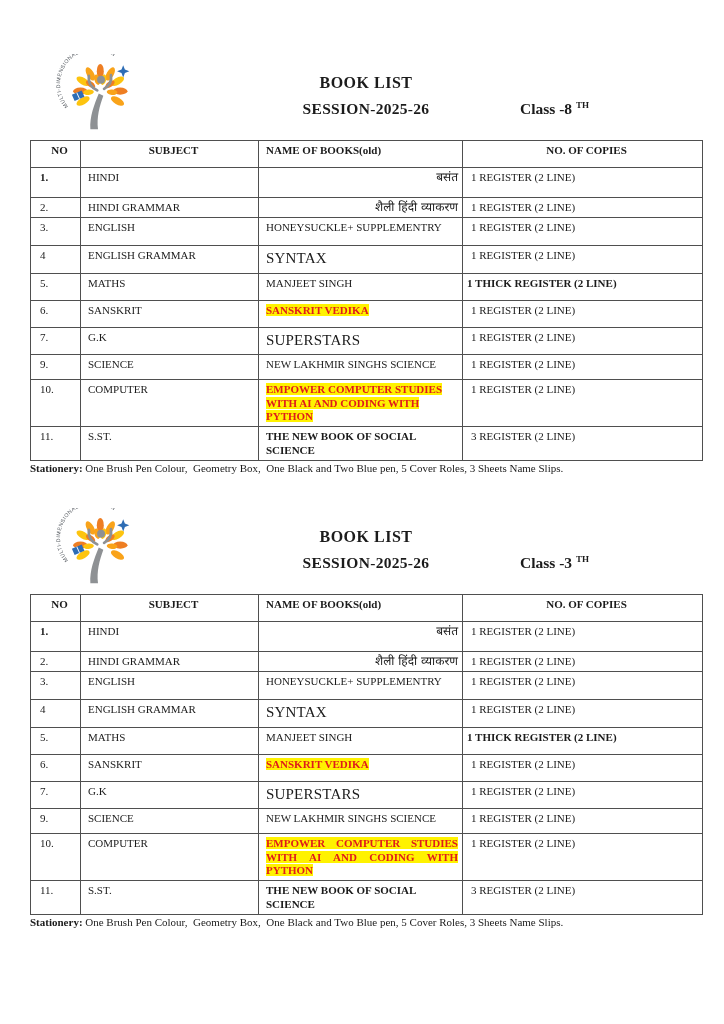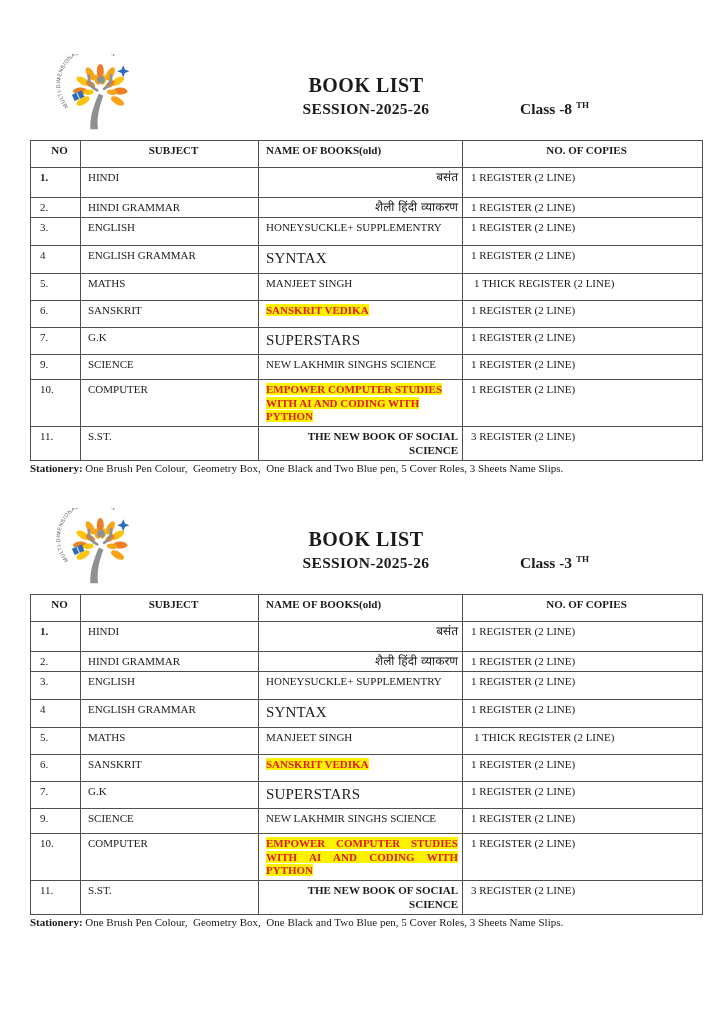--- a/index.html
+++ b/index.html
@@ -8,21 +8,21 @@
     font-family:"Liberation Serif","DejaVu Serif",serif;
     color:#1b1b1b;position:relative;overflow:hidden;
   }
   .page{position:absolute;left:0;top:0;width:724px;height:1024px;}
   .section{position:absolute;left:30px;width:672px;}
   .sec-1{top:56px;}
   .sec-2{top:510px;}
   .sec-header{position:relative;height:84px;}
   .logo{position:absolute;left:26px;top:-2px;width:84px;height:88px;}
   .book-title{position:absolute;left:0;right:0;top:18px;text-align:center;
-    font-size:20px;font-weight:bold;letter-spacing:.5px;}
+    font-size:16px;font-weight:bold;letter-spacing:.5px;}
   .session{position:absolute;left:0;right:0;top:44px;text-align:center;
     font-size:15.5px;font-weight:bold;letter-spacing:.3px;}
   .class-label{position:absolute;left:490px;top:44px;font-size:15.5px;font-weight:bold;}
   .class-label sup{font-size:9px;font-weight:bold;}
   table{width:672px;border-collapse:collapse;table-layout:fixed;font-size:11px;}
   col.c-no{width:50px;} col.c-subject{width:178px;} col.c-book{width:204px;} col.c-copies{width:240px;}
   th,td{border:1px solid #4f4f4f;vertical-align:top;padding:3px 4px 2px 7px;
     font-weight:normal;text-align:left;line-height:1.25;}
   thead tr{height:27px;}
   th{font-weight:bold;font-size:11px;}
@@ -33,25 +33,25 @@
   tbody tr:nth-child(4){height:28px;}
   tbody tr:nth-child(5){height:27px;}
   tbody tr:nth-child(6){height:27px;}
   tbody tr:nth-child(7){height:27px;}
   tbody tr:nth-child(8){height:25px;}
   tbody tr:nth-child(9){height:47px;padding-left:32px;}
   tbody tr:nth-child(10){height:29px;}
   .td-no{padding-left:9px;}
   .td-no.bold{font-weight:bold;}
   .td-copies{padding-left:8px;}
-  .td-copies.indent{padding-left:11px;}
+  .td-copies.indent{padding-left:4px;font-weight:bold;}
   .book-hindi{font-family:"DejaVu Sans",sans-serif;font-size:12px;line-height:1.1;}
   .book-center{text-align:right;}
   .book-large{font-size:15px;letter-spacing:.2px;}
-  .book-bold{font-weight:bold;text-align:right;}
+  .book-bold{font-weight:bold;}
   .book-justify{text-align:justify;}
   .hl-span{background:#FFF200;color:#E01B1B;font-weight:bold;}
   .stationery{margin-top:1px;font-size:11px;}
   .stationery .lbl{font-weight:bold;}
   .stationery-text{white-space:pre-wrap;}
   .arc-text{font-family:"Liberation Sans",sans-serif;font-size:7px;fill:#555a60;letter-spacing:.6px;}
   .defs-holder{position:absolute;width:0;height:0;overflow:hidden;}
 </style>
 </head>
 <body>

